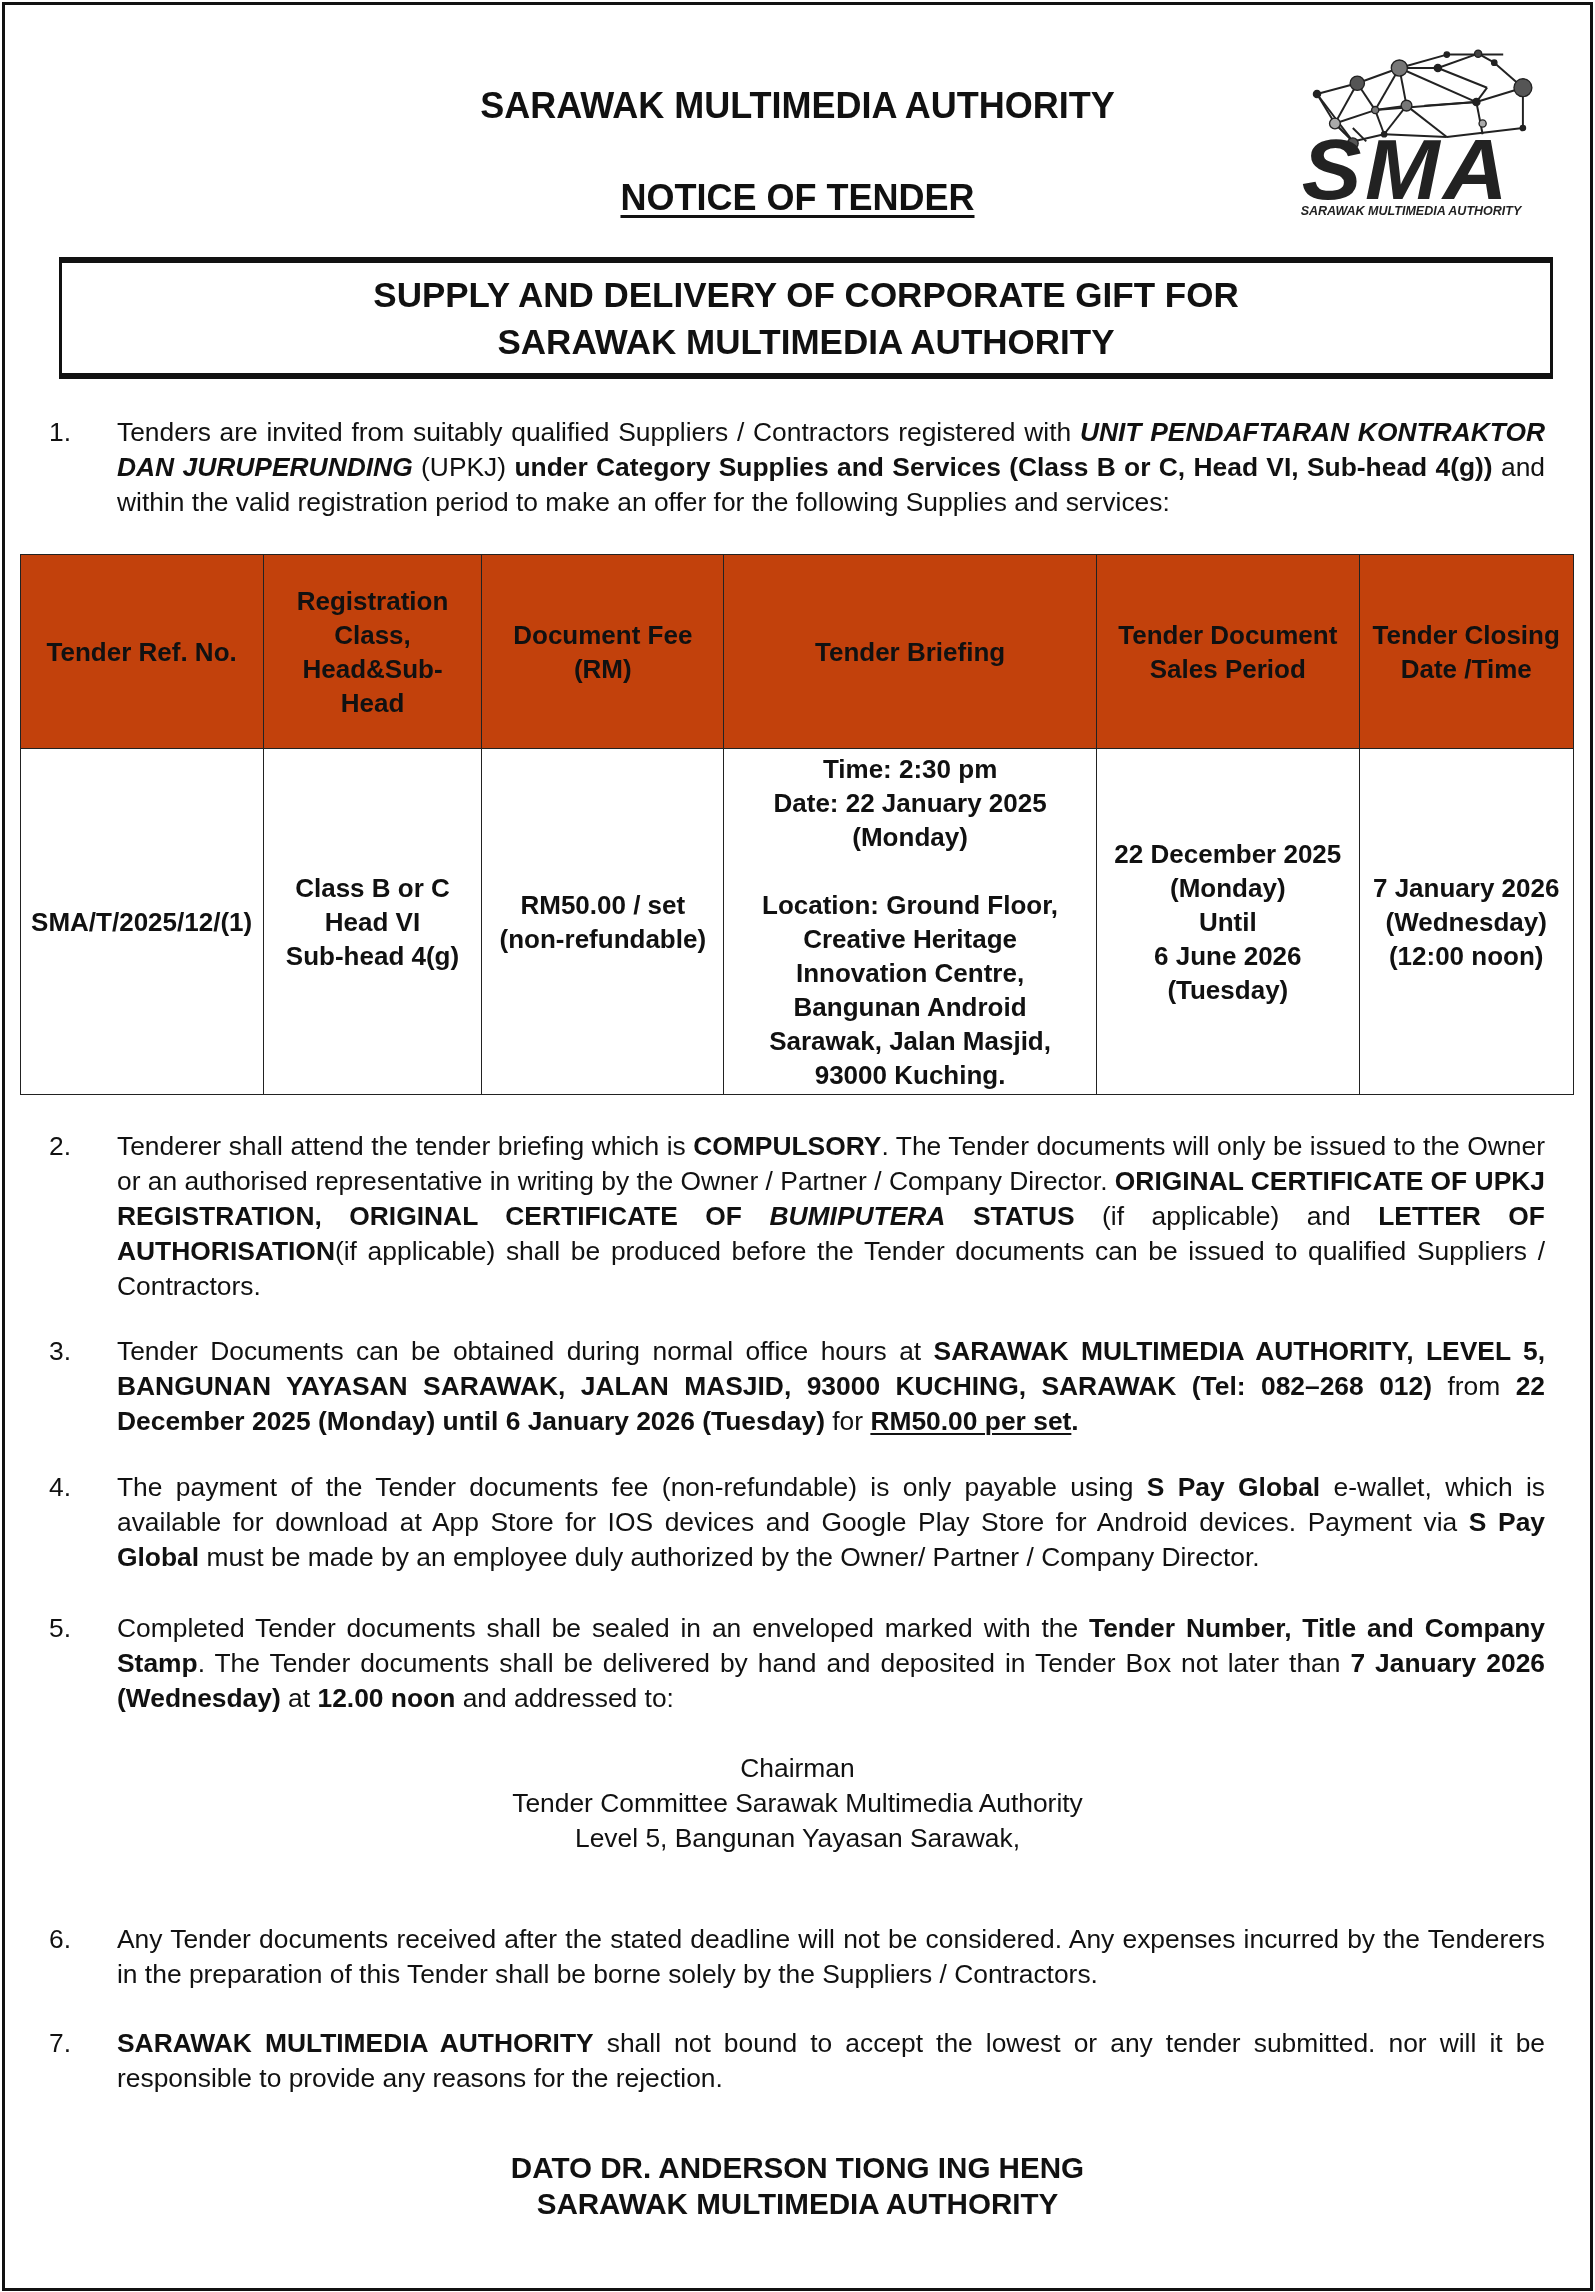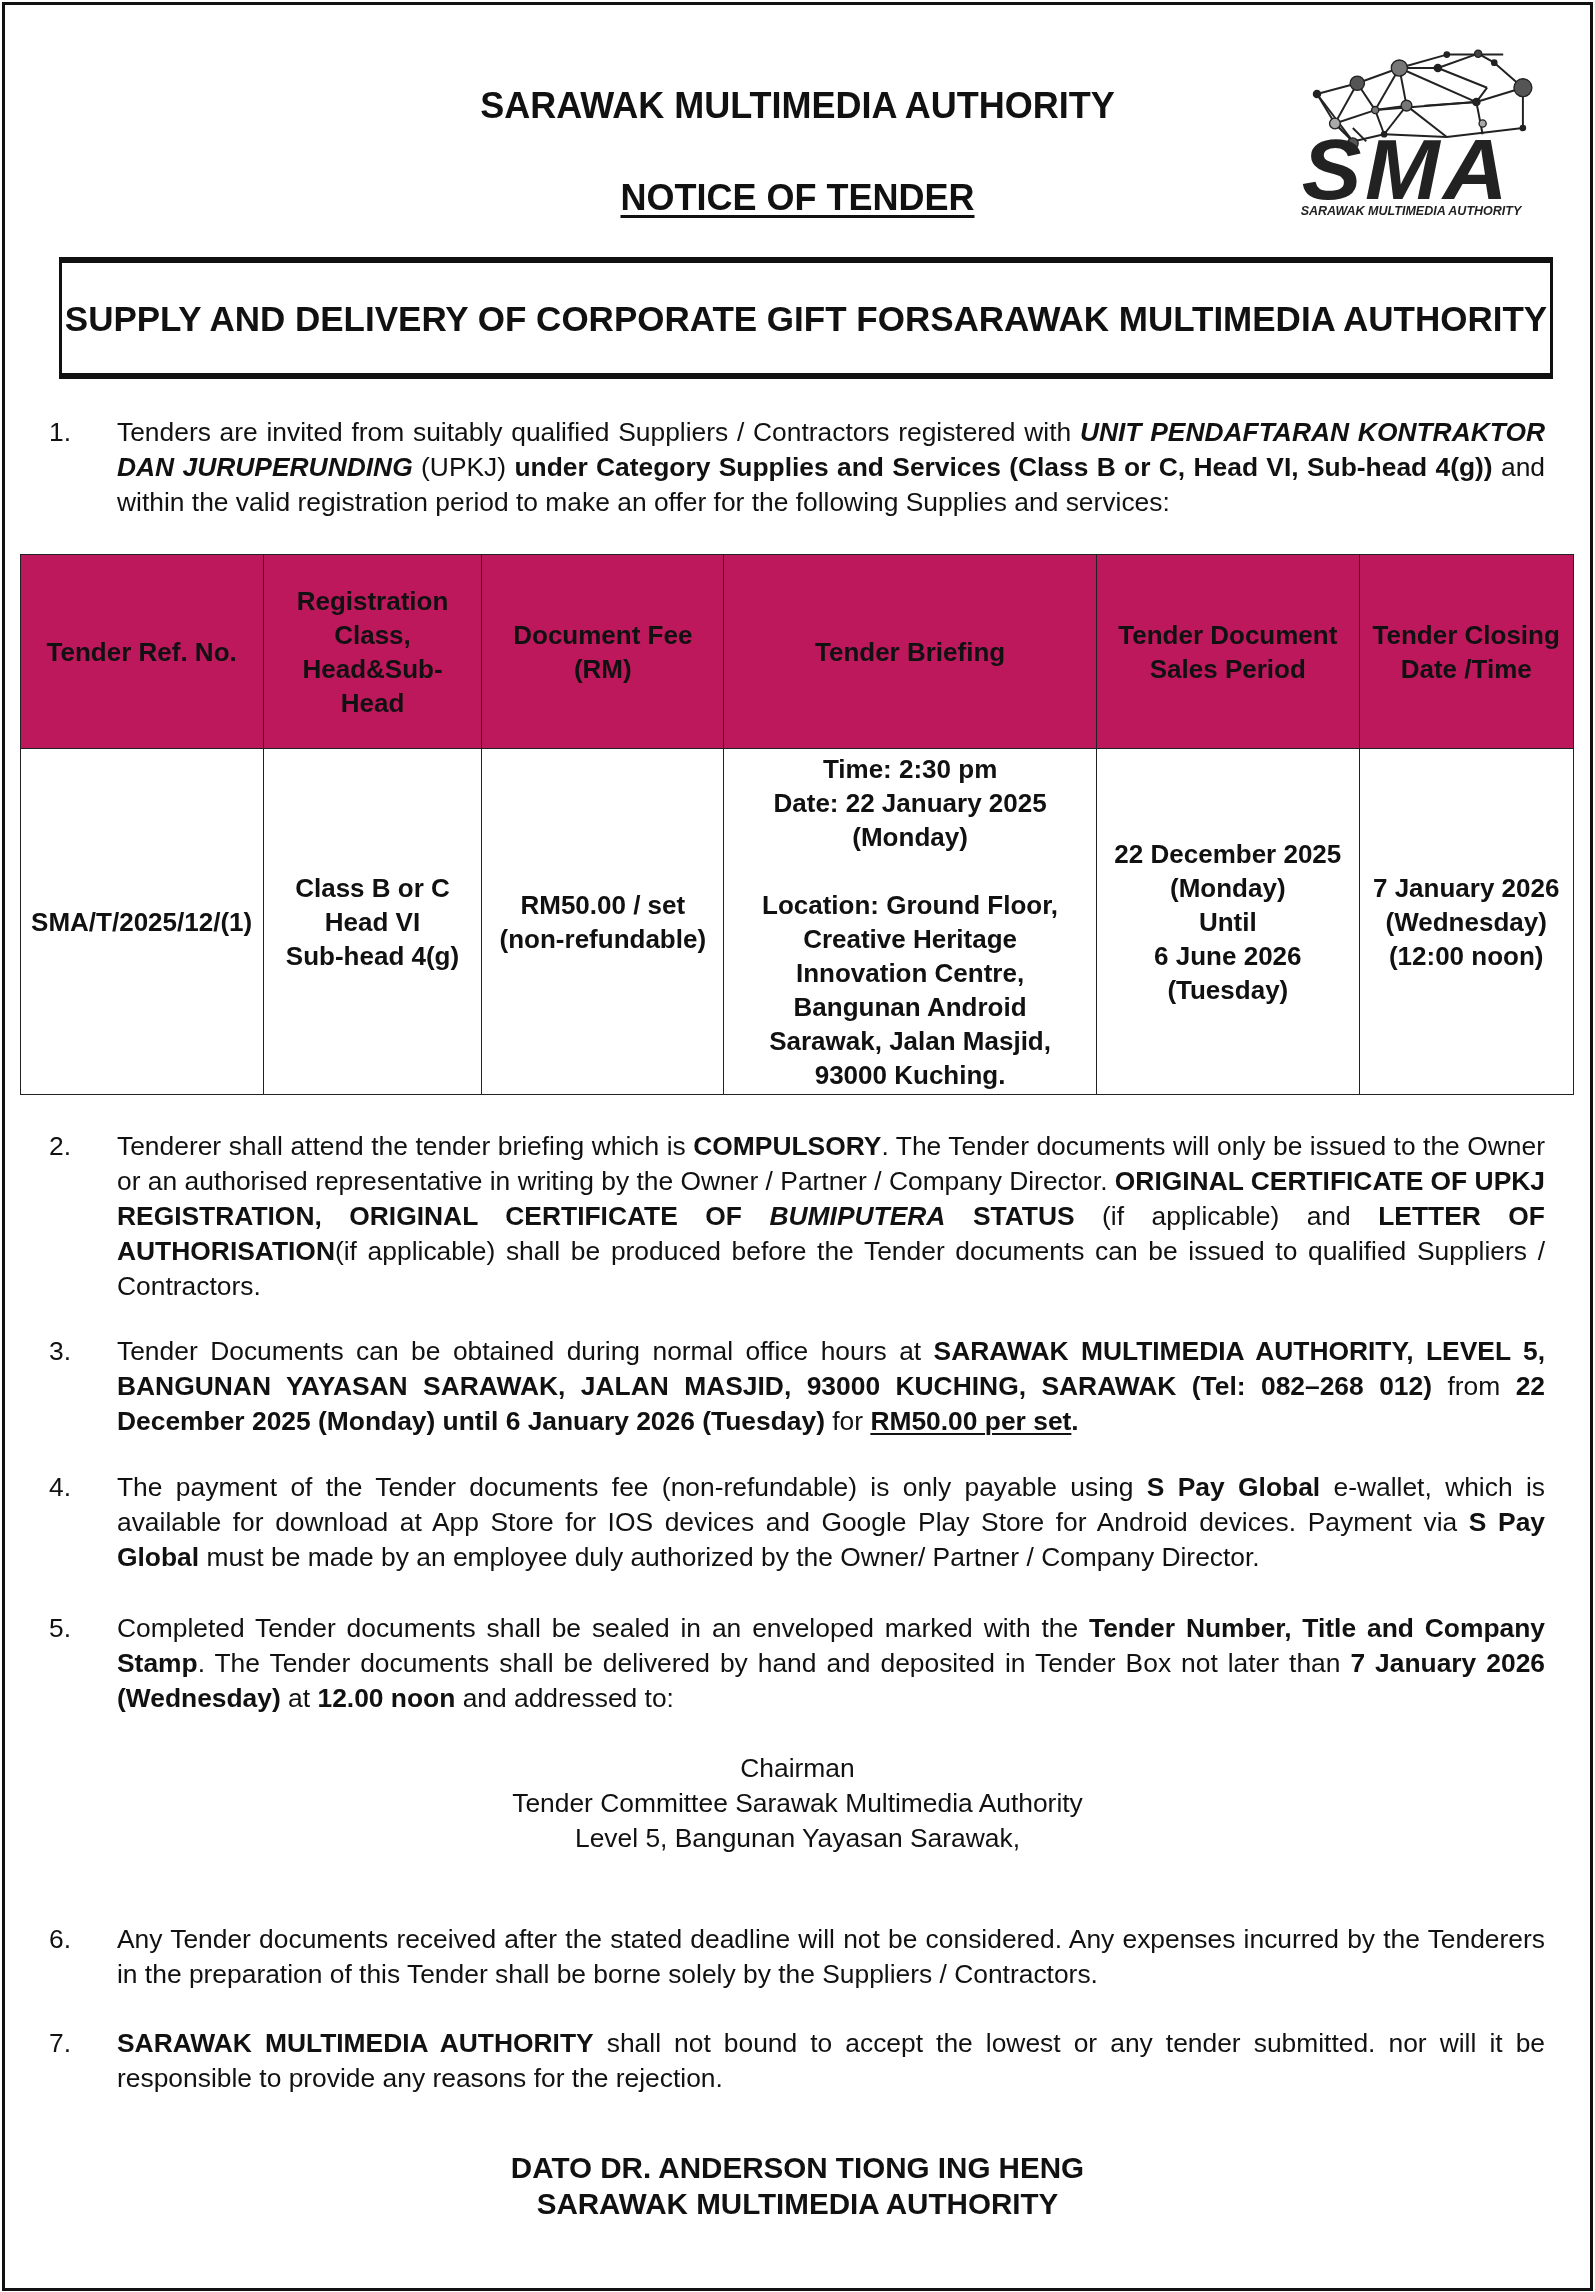--- a/index.html
+++ b/index.html
@@ -44,21 +44,21 @@
       width: 296px; height: 188px;
     }
     .subject-box {
       position: absolute;
       left: 59px; top: 257px;
       width: 1494px; height: 122px;
       border: 3.6px solid #111111;
       border-top-width: 6.3px;
       border-bottom-width: 6.3px;
       display: flex;
-      flex-direction: row;
+      flex-direction: column;
       justify-content: center;
       align-items: center;
       text-align: center;
       font-weight: bold;
       font-size: 35px;
       line-height: 47px;
     }
     .para {
       position: absolute;
       left: 49px;
@@ -89,21 +89,21 @@
       font-size: 26px;
       line-height: 34px;
       text-align: center;
     }
     table.tender th, table.tender td {
       border: 1.8px solid #222222;
       padding: 0 2.7px;
       vertical-align: middle;
     }
     table.tender th {
-      background: #be185d;
+      background: #c2410c;
       height: 194px;
       font-weight: bold;
     }
     table.tender td {
       height: 346px;
       background: #ffffff;
       margin-top: 36px;
     }
     .cell-lines div { white-space: nowrap; }
     .gap { height: 34px; }

